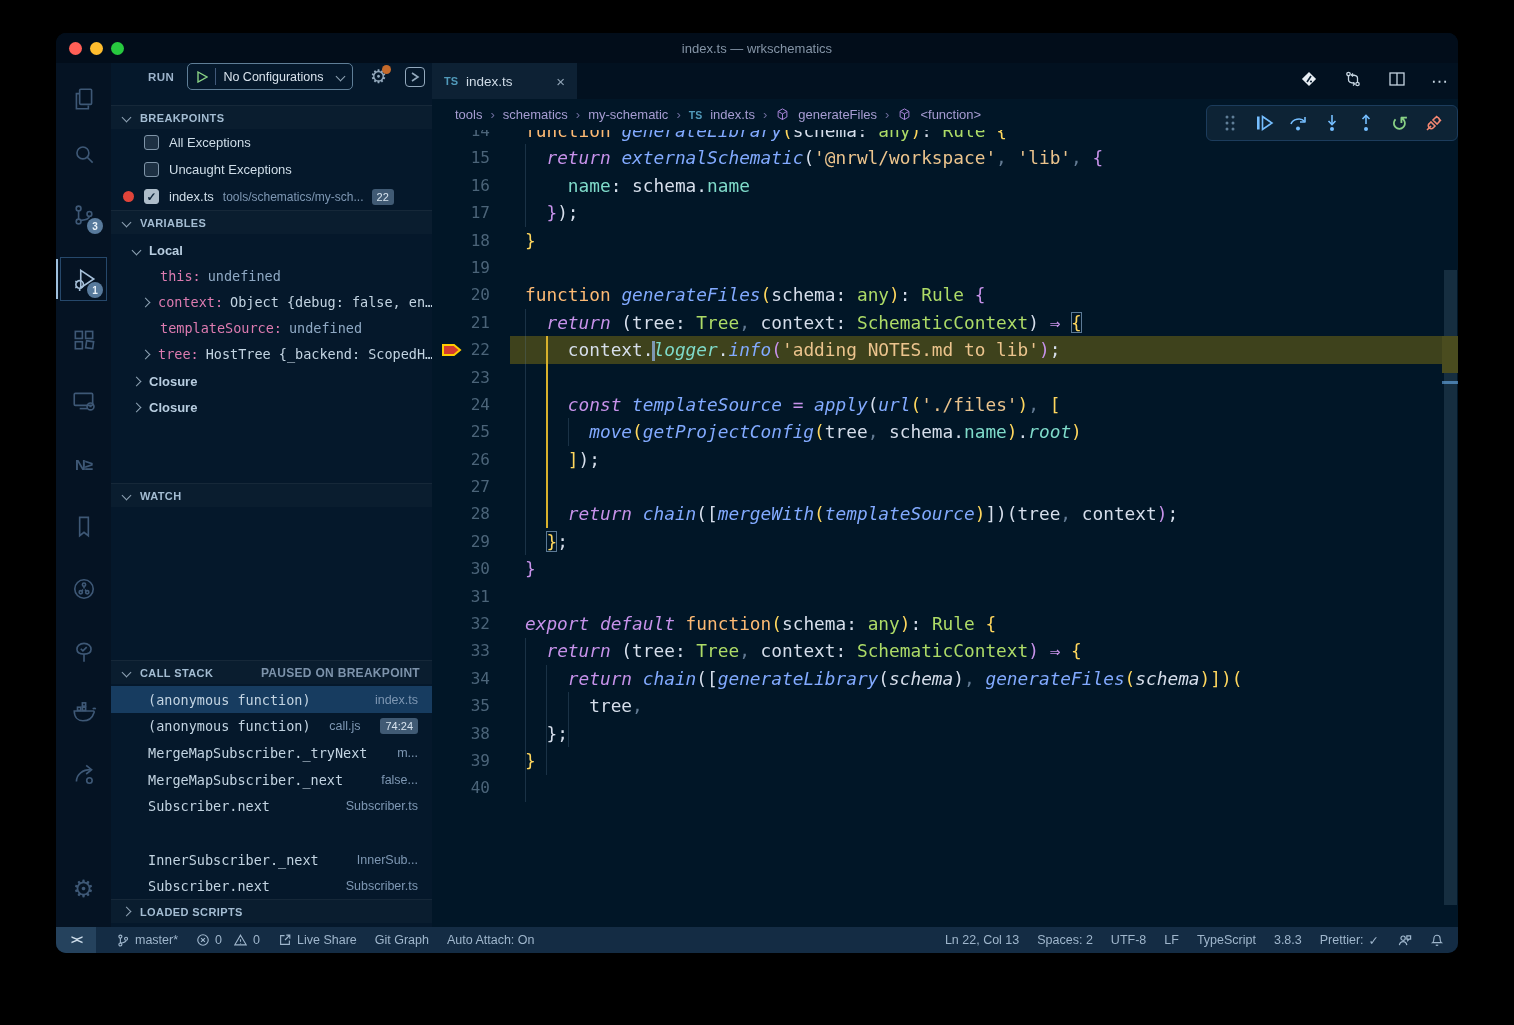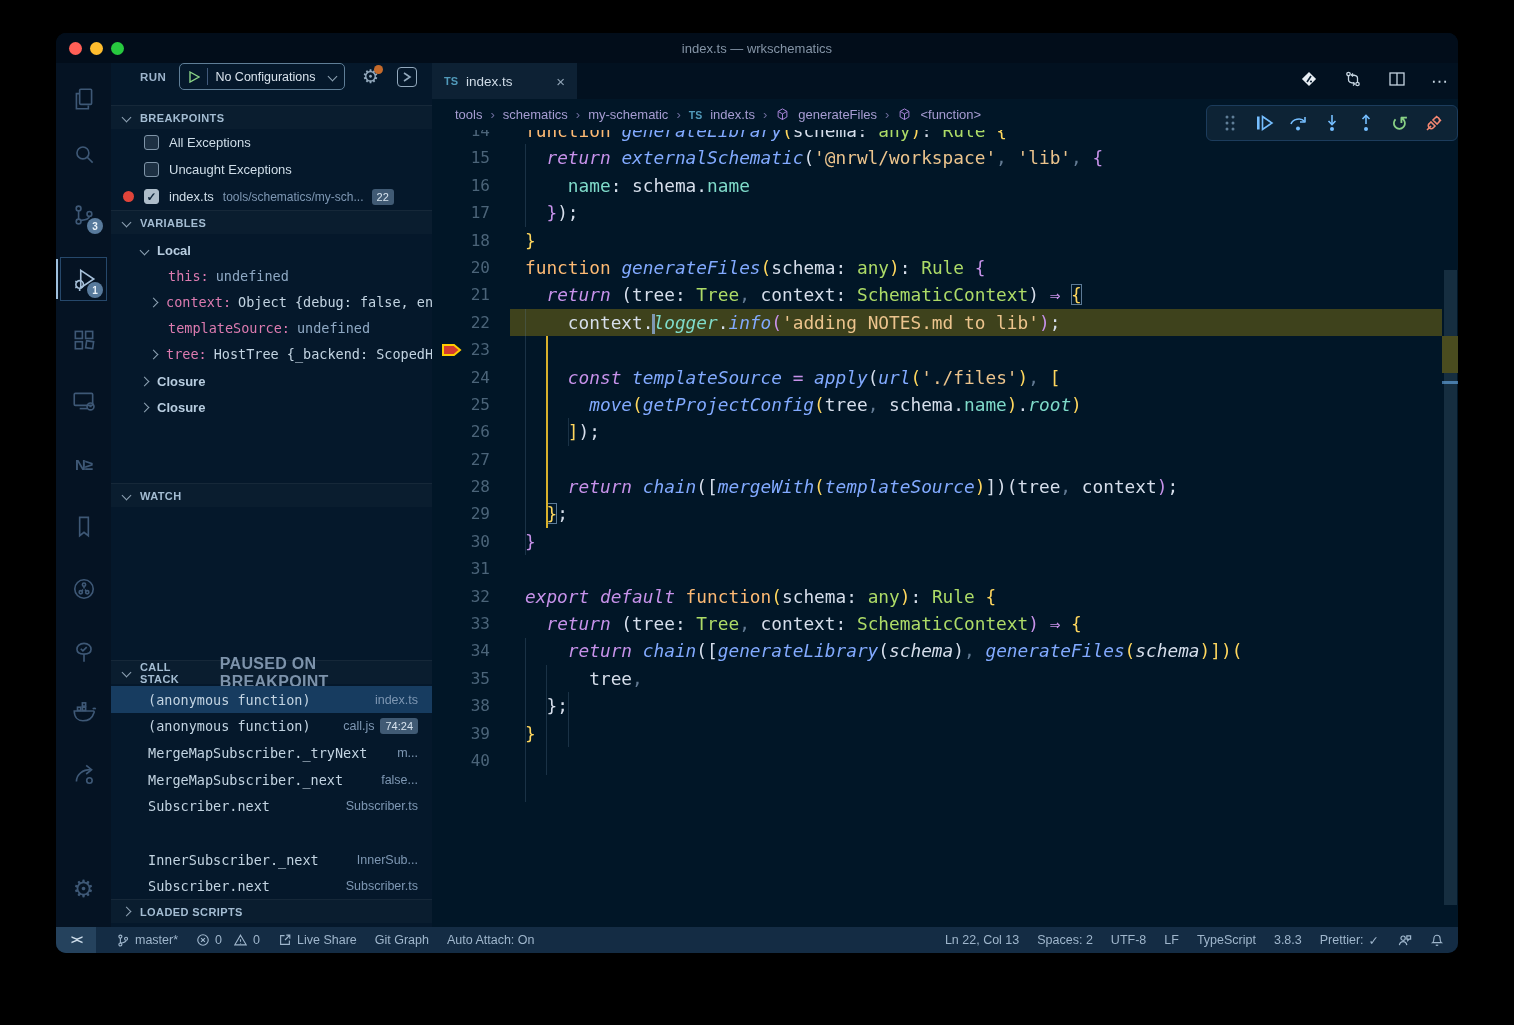--- a/index.html
+++ b/index.html
@@ -25,48 +25,48 @@
   .ab-item.active { outline:1px solid #26486b; outline-offset:-5px; }
   .ab-item.active::before { content:""; position:absolute; left:0; top:6px; bottom:6px; width:2px; background:#9fc0dd; }
   .ab-badge { position:absolute; right:8px; bottom:7px; min-width:16px; height:16px; border-radius:8px; background:#587a9c; color:#eaf2f8; font-size:10px; font-weight:bold; display:flex; align-items:center; justify-content:center; padding:0 4px; }
   .nx-text { font-size:15px; font-weight:bold; color:#3e5876; letter-spacing:-1px; }
   .gear-glyph { font-size:24px; color:#3e5876; line-height:1; }
 
   
   .chev { width:7px; height:7px; border-right:1.6px solid #8fa3b5; border-bottom:1.6px solid #8fa3b5; display:inline-block; transform:rotate(45deg); flex:none; }
   .chev.r { transform:rotate(-45deg); }
   .sec-h { position:absolute; left:0; right:0; height:24px; display:flex; align-items:center; gap:10px; padding-left:12px; font-size:11px; font-weight:bold; letter-spacing:.4px; color:#a4bdd3; background:rgba(255,255,255,0.025); border-top:1px solid rgba(255,255,255,0.05); }
-  .run-row { position:absolute; top:5px; left:2px; right:0; height:17px; display:flex; align-items:center; }
+  .run-row { position:absolute; top:5px; left:10px; right:0; height:17px; display:flex; align-items:center; }
   .run-label { margin-left:27px; font-size:11.5px; font-weight:bold; letter-spacing:.5px; color:#9db4cc; }
   .cfg-dd { margin-left:13px; width:166px; height:27px; border:1px solid #5f7e97; border-radius:5px; display:flex; align-items:center; padding:0 8px; gap:7px; }
   .cfg-dd .divider { width:1px; height:17px; background:#41597a; }
   .cfg-label { font-size:12.5px; color:#d8e2ec; flex:1; white-space:nowrap; }
   .gear-wrap { position:relative; margin-left:14px; width:22px; height:24px; text-align:center; }
   .gear-wrap .g { font-size:19px; color:#93a9bd; line-height:24px; }
   .gear-dot { position:absolute; right:-2px; top:0; width:9px; height:9px; border-radius:50%; background:#c56a2b; }
   .console-btn { margin-left:16px; width:20px; height:20px; border:1.6px solid #93a9bd; border-radius:4px; display:flex; align-items:center; justify-content:center; }
   .bp-row { position:absolute; left:0; right:0; height:27px; display:flex; align-items:center; }
   .bp-dot { position:absolute; left:12px; width:11px; height:11px; border-radius:50%; background:#e0443a; }
   .cb { width:15px; height:15px; border-radius:3px; border:1px solid #7f94a8; background:#1d3043; margin-left:33px; flex:none; display:flex; align-items:center; justify-content:center; }
   .cb.checked { background:#aebdca; border-color:#aebdca; color:#10273c; font-size:12px; font-weight:bold; }
   .bp-label { margin-left:10px; color:#cfdde8; font-size:13px; }
   .bp-path { margin-left:9px; color:#7e97b3; font-size:12px; white-space:nowrap; overflow:hidden; }
   .badge { background:#405a74; color:#d7e3ee; border-radius:3px; font-size:11px; padding:2px 5px; margin-left:8px; margin-right:12px; flex:none; }
-  .var-row { position:absolute; left:8px; right:0; height:26px; display:flex; align-items:center; white-space:nowrap; overflow:hidden; }
+  .var-row { position:absolute; left:0; right:0; height:26px; display:flex; align-items:center; white-space:nowrap; overflow:hidden; }
   .scope-name { font-weight:bold; color:#b8cde0; font-size:13px; }
   .mono { font-family:"DejaVu Sans Mono",monospace; }
   .var-name { color:#dd7bb0; font-size:13.5px; }
   .var-val { color:#8fa9c4; font-size:13.5px; margin-left:7px; }
   .var-val.obj { color:#c3d4e2; }
-  .cs-status { margin-left:auto; margin-right:12px; font-size:16px; font-weight:bold; color:#7d93ab; letter-spacing:.3px; }
+  .cs-status { margin-left:auto; margin-right:12px; font-size:12px; font-weight:bold; color:#7d93ab; letter-spacing:.3px; }
   .cs-row { position:absolute; left:0; right:0; height:27px; display:flex; align-items:center; padding-left:37px; padding-right:14px; }
   .cs-row.selected { background:#173c60; }
   .cs-name { font-size:13.5px; color:#c3d4e2; white-space:nowrap; }
   .cs-file { margin-left:auto; font-size:12.5px; color:#7e97b3; padding-left:10px; white-space:nowrap; }
-  .cs-badge { background:#405a74; color:#d7e3ee; border-radius:3px; font-size:11px; padding:2px 5px; margin-left:6px; flex:none; }
+  .cs-badge { background:#405a74; color:#d7e3ee; border-radius:3px; font-size:11px; padding:2px 5px; margin-left:20px; flex:none; }
 
   
   .tabbar { position:absolute; top:0; left:0; right:0; height:36px; background:#021120; display:flex; }
   .tab { width:145px; height:36px; background:#0d2134; display:flex; align-items:center; padding:0 12px; gap:8px; }
   .ts-icon { color:#519aba; font-weight:bold; font-size:11px; flex:none; }
   .tab-label { color:#cfdbe6; font-size:13.5px; flex:1; }
   .tab-close { color:#8fa3b5; font-size:15px; }
   .editor-actions { position:absolute; right:10px; top:0; height:36px; display:flex; align-items:center; gap:24px; }
   .breadcrumbs { position:absolute; top:36px; left:0; right:0; height:31px; display:flex; align-items:center; padding-left:23px; gap:8px; font-size:13px; color:#a79dd3; background:#011627; z-index:3; }
   .bc-sep { color:#6b6b9b; font-size:13px; }
@@ -398,20 +398,21 @@
         <span>&lt;function&gt;</span>
       </div>
 
       <div class="code-region">
         <div class="code-lines" id="code-lines">
             <div class="code-line"><span class="ln">14</span><span class="tk-kwu">function</span><span class="tk-pl"> </span><span class="tk-fn">generateLibrary</span><span class="tk-b1">(</span><span class="tk-pl">schema</span><span class="tk-pl">: </span><span class="tk-ty">any</span><span class="tk-b1">)</span><span class="tk-pl">: </span><span class="tk-ty">Rule</span><span class="tk-pl"> </span><span class="tk-b1">{</span></div>
             <div class="code-line"><span class="ln">15</span><span class="tk-pl">  </span><span class="tk-kw">return</span><span class="tk-pl"> </span><span class="tk-fn">externalSchematic</span><span class="tk-pl">(</span><span class="tk-st">'@nrwl/workspace'</span><span class="tk-dim">, </span><span class="tk-st">'lib'</span><span class="tk-dim">, </span><span class="tk-b2">{</span></div>
             <div class="code-line"><span class="ln">16</span><span class="tk-pl">    </span><span class="tk-pr">name</span><span class="tk-pl">: </span><span class="tk-pl">schema</span><span class="tk-pl">.</span><span class="tk-pr">name</span></div>
             <div class="code-line"><span class="ln">17</span><span class="tk-pl">  </span><span class="tk-b2">}</span><span class="tk-pl">)</span><span class="tk-pl">;</span></div>
             <div class="code-line"><span class="ln">18</span><span class="tk-b1">}</span></div>
+            <div class="code-line"><span class="ln">19</span></div>
             <div class="code-line"><span class="ln">20</span><span class="tk-kwu">function</span><span class="tk-pl"> </span><span class="tk-fn">generateFiles</span><span class="tk-b1">(</span><span class="tk-pl">schema</span><span class="tk-pl">: </span><span class="tk-ty">any</span><span class="tk-b1">)</span><span class="tk-pl">: </span><span class="tk-ty">Rule</span><span class="tk-pl"> </span><span class="tk-b2">{</span></div>
             <div class="code-line"><span class="ln">21</span><span class="tk-pl">  </span><span class="tk-kw">return</span><span class="tk-pl"> (</span><span class="tk-pl">tree</span><span class="tk-pl">: </span><span class="tk-ty">Tree</span><span class="tk-dim">, </span><span class="tk-pl">context</span><span class="tk-pl">: </span><span class="tk-ty">SchematicContext</span><span class="tk-pl">) </span><span class="tk-op">⇒</span><span class="tk-pl"> </span><span class="tk-bm">{</span></div>
             <div class="code-line current"><span class="ln">22</span><span class="tk-pl">    </span><span class="tk-pl">context</span><span class="tk-pl">.</span><span class="tk-cur"></span><span class="tk-pri">logger</span><span class="tk-pl">.</span><span class="tk-fn">info</span><span class="tk-b2">(</span><span class="tk-st">'adding NOTES.md to lib'</span><span class="tk-b2">)</span><span class="tk-pl">;</span></div>
             <div class="code-line"><span class="ln">23</span></div>
             <div class="code-line"><span class="ln">24</span><span class="tk-pl">    </span><span class="tk-kw">const</span><span class="tk-pl"> </span><span class="tk-fn">templateSource</span><span class="tk-pl"> </span><span class="tk-op">=</span><span class="tk-pl"> </span><span class="tk-fn">apply</span><span class="tk-pl">(</span><span class="tk-fn">url</span><span class="tk-b1">(</span><span class="tk-st">'./files'</span><span class="tk-b1">)</span><span class="tk-dim">, </span><span class="tk-b1">[</span></div>
             <div class="code-line"><span class="ln">25</span><span class="tk-pl">      </span><span class="tk-fn">move</span><span class="tk-b1">(</span><span class="tk-fn">getProjectConfig</span><span class="tk-b1">(</span><span class="tk-pl">tree</span><span class="tk-dim">, </span><span class="tk-pl">schema</span><span class="tk-pl">.</span><span class="tk-pr">name</span><span class="tk-b1">)</span><span class="tk-pl">.</span><span class="tk-pri">root</span><span class="tk-b1">)</span></div>
             <div class="code-line"><span class="ln">26</span><span class="tk-pl">    </span><span class="tk-b1">]</span><span class="tk-pl">)</span><span class="tk-pl">;</span></div>
             <div class="code-line"><span class="ln">27</span></div>
             <div class="code-line"><span class="ln">28</span><span class="tk-pl">    </span><span class="tk-kw">return</span><span class="tk-pl"> </span><span class="tk-fn">chain</span><span class="tk-pl">([</span><span class="tk-fn">mergeWith</span><span class="tk-b1">(</span><span class="tk-fn">templateSource</span><span class="tk-b1">)</span><span class="tk-pl">])(</span><span class="tk-pl">tree</span><span class="tk-dim">, </span><span class="tk-pl">context</span><span class="tk-b2">)</span><span class="tk-pl">;</span></div>
             <div class="code-line"><span class="ln">29</span><span class="tk-pl">  </span><span class="tk-bm">}</span><span class="tk-pl">;</span></div>

